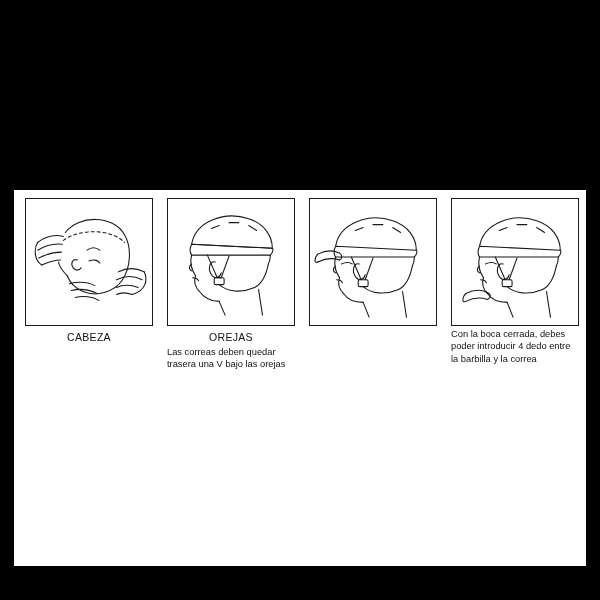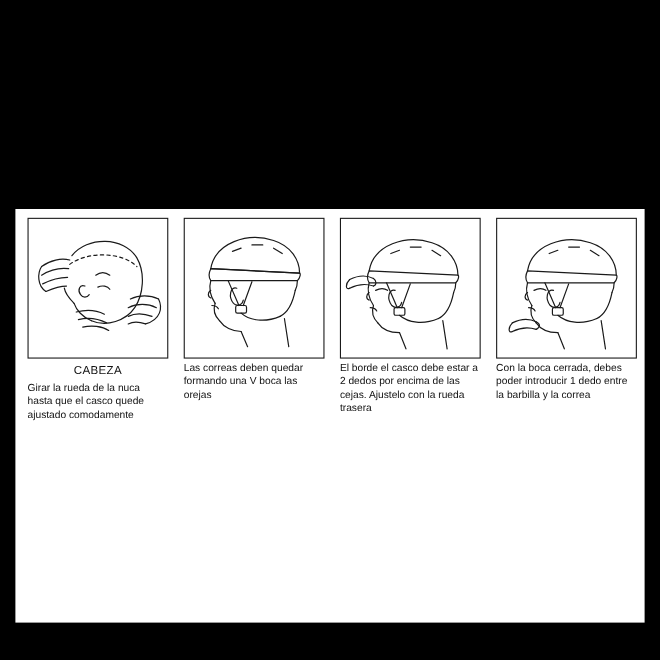--- a/index.html
+++ b/index.html
@@ -125,21 +125,20 @@
             <path d="M120 74 C124 82 122 93 108 97"></path>
 
             <path d="M44 86 C52 84 62 84 70 88"></path>
             <path d="M46 93 C54 91 64 92 72 96"></path>
             <path d="M50 100 C58 98 68 99 74 103"></path>
 
             <path d="M38 42 C54 30 86 30 100 44" stroke-dasharray="3 3"></path>
           </svg>
         </div>
         <div class="card-title">CABEZA</div>
-        <div class="card-body">Girar la rueda de la nuca hasta que el casco quede ajustado comodamente</div>
       </div>
 
       <div class="card">
         <div class="figure">
           <svg viewBox="0 0 128 128" xmlns="http://www.w3.org/2000/svg" fill="none" stroke="#1a1a1a" stroke-width="1.1" stroke-linecap="round" stroke-linejoin="round">
 
             <path d="M24 46 C28 22 58 12 82 20 C98 25 106 38 106 50"></path>
             <path d="M24 46 C22 50 22 54 24 57 L104 57 C107 54 107 50 106 50 Z"></path>
             <path d="M24 46 L106 50"></path>
 
@@ -163,21 +162,22 @@
             <rect x="47" y="80" width="10" height="7" rx="1.5"></rect>
 
             <path d="M52 87 C60 94 74 96 88 90"></path>
             <path d="M88 90 C96 86 100 76 102 66"></path>
 
             <path d="M52 104 L58 118"></path>
             <path d="M92 92 L96 118"></path>
             <path d="M102 66 C104 62 104 58 104 57"></path>
           </svg>
         </div>
-        <div class="card-body">Las correas deben quedar formando una V boca las orejas</div>
+        <div class="card-title">OREJAS</div>
+        <div class="card-body">Las correas deben quedar trasera una V bajo las orejas</div>
       </div>
 
       <div class="card">
         <div class="figure">
           <svg viewBox="0 0 128 128" xmlns="http://www.w3.org/2000/svg" fill="none" stroke="#1a1a1a" stroke-width="1.1" stroke-linecap="round" stroke-linejoin="round">
 
             <path d="M26 48 C30 24 60 14 84 22 C100 27 108 40 108 52"></path>
             <path d="M26 48 C24 52 24 56 26 59 L106 59 C109 56 109 52 108 52 Z"></path>
             <path d="M46 32 L54 29"></path>
             <path d="M64 26 L74 26"></path>
@@ -201,21 +201,20 @@
             <path d="M42 59 L52 82"></path>
             <path d="M64 60 L56 82"></path>
             <rect x="49" y="82" width="10" height="7" rx="1.5"></rect>
             <path d="M54 89 C62 96 76 98 90 92"></path>
             <path d="M90 92 C98 88 102 78 104 68"></path>
             <path d="M54 105 L60 120"></path>
             <path d="M94 94 L98 120"></path>
             <path d="M104 68 C106 64 106 60 106 59"></path>
           </svg>
         </div>
-        <div class="card-body">El borde el casco debe estar a 2 dedos por encima de las cejas. Ajustelo con la rueda trasera</div>
       </div>
 
       <div class="card">
         <div class="figure">
           <svg viewBox="0 0 128 128" xmlns="http://www.w3.org/2000/svg" fill="none" stroke="#1a1a1a" stroke-width="1.1" stroke-linecap="round" stroke-linejoin="round">
 
             <path d="M28 48 C32 24 62 14 86 22 C102 27 110 40 110 52"></path>
             <path d="M28 48 C26 52 26 56 28 59 L108 59 C111 56 111 52 110 52 Z"></path>
             <path d="M48 32 L56 29"></path>
             <path d="M66 26 L76 26"></path>
@@ -238,18 +237,18 @@
 
             <path d="M14 96 C22 92 30 92 36 95"></path>
             <path d="M14 104 C22 100 30 100 36 102"></path>
             <path d="M14 96 C10 100 10 106 14 104"></path>
             <path d="M36 95 C40 97 40 100 36 102"></path>
             <path d="M56 105 L62 120"></path>
             <path d="M96 94 L100 120"></path>
             <path d="M106 68 C108 64 108 60 108 59"></path>
           </svg>
         </div>
-        <div class="card-body">Con la boca cerrada, debes poder introducir 1 dedo entre la barbilla y la correa</div>
+        <div class="card-body">Con la boca cerrada, debes poder introducir 4 dedo entre la barbilla y la correa</div>
       </div>
 
     </div>
   </div>
 </div>
 
 </body></html>

